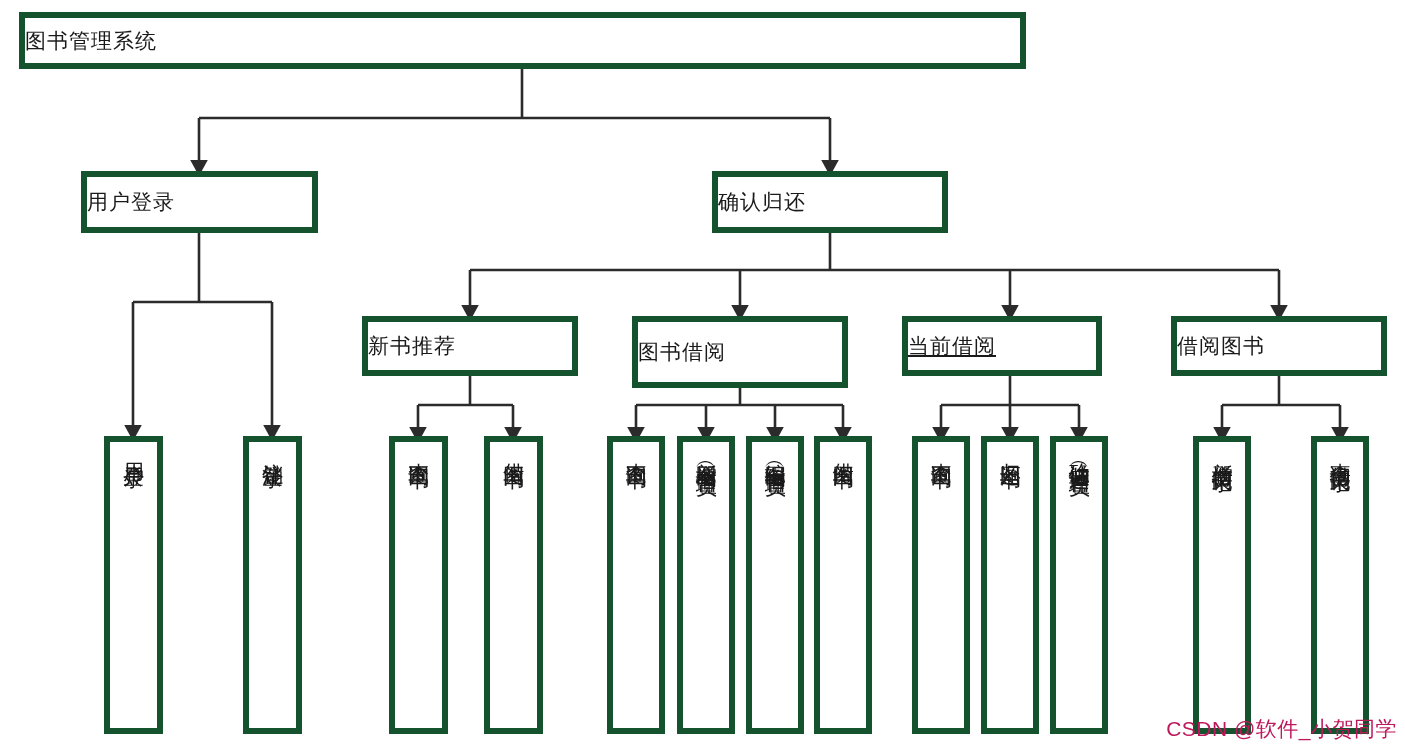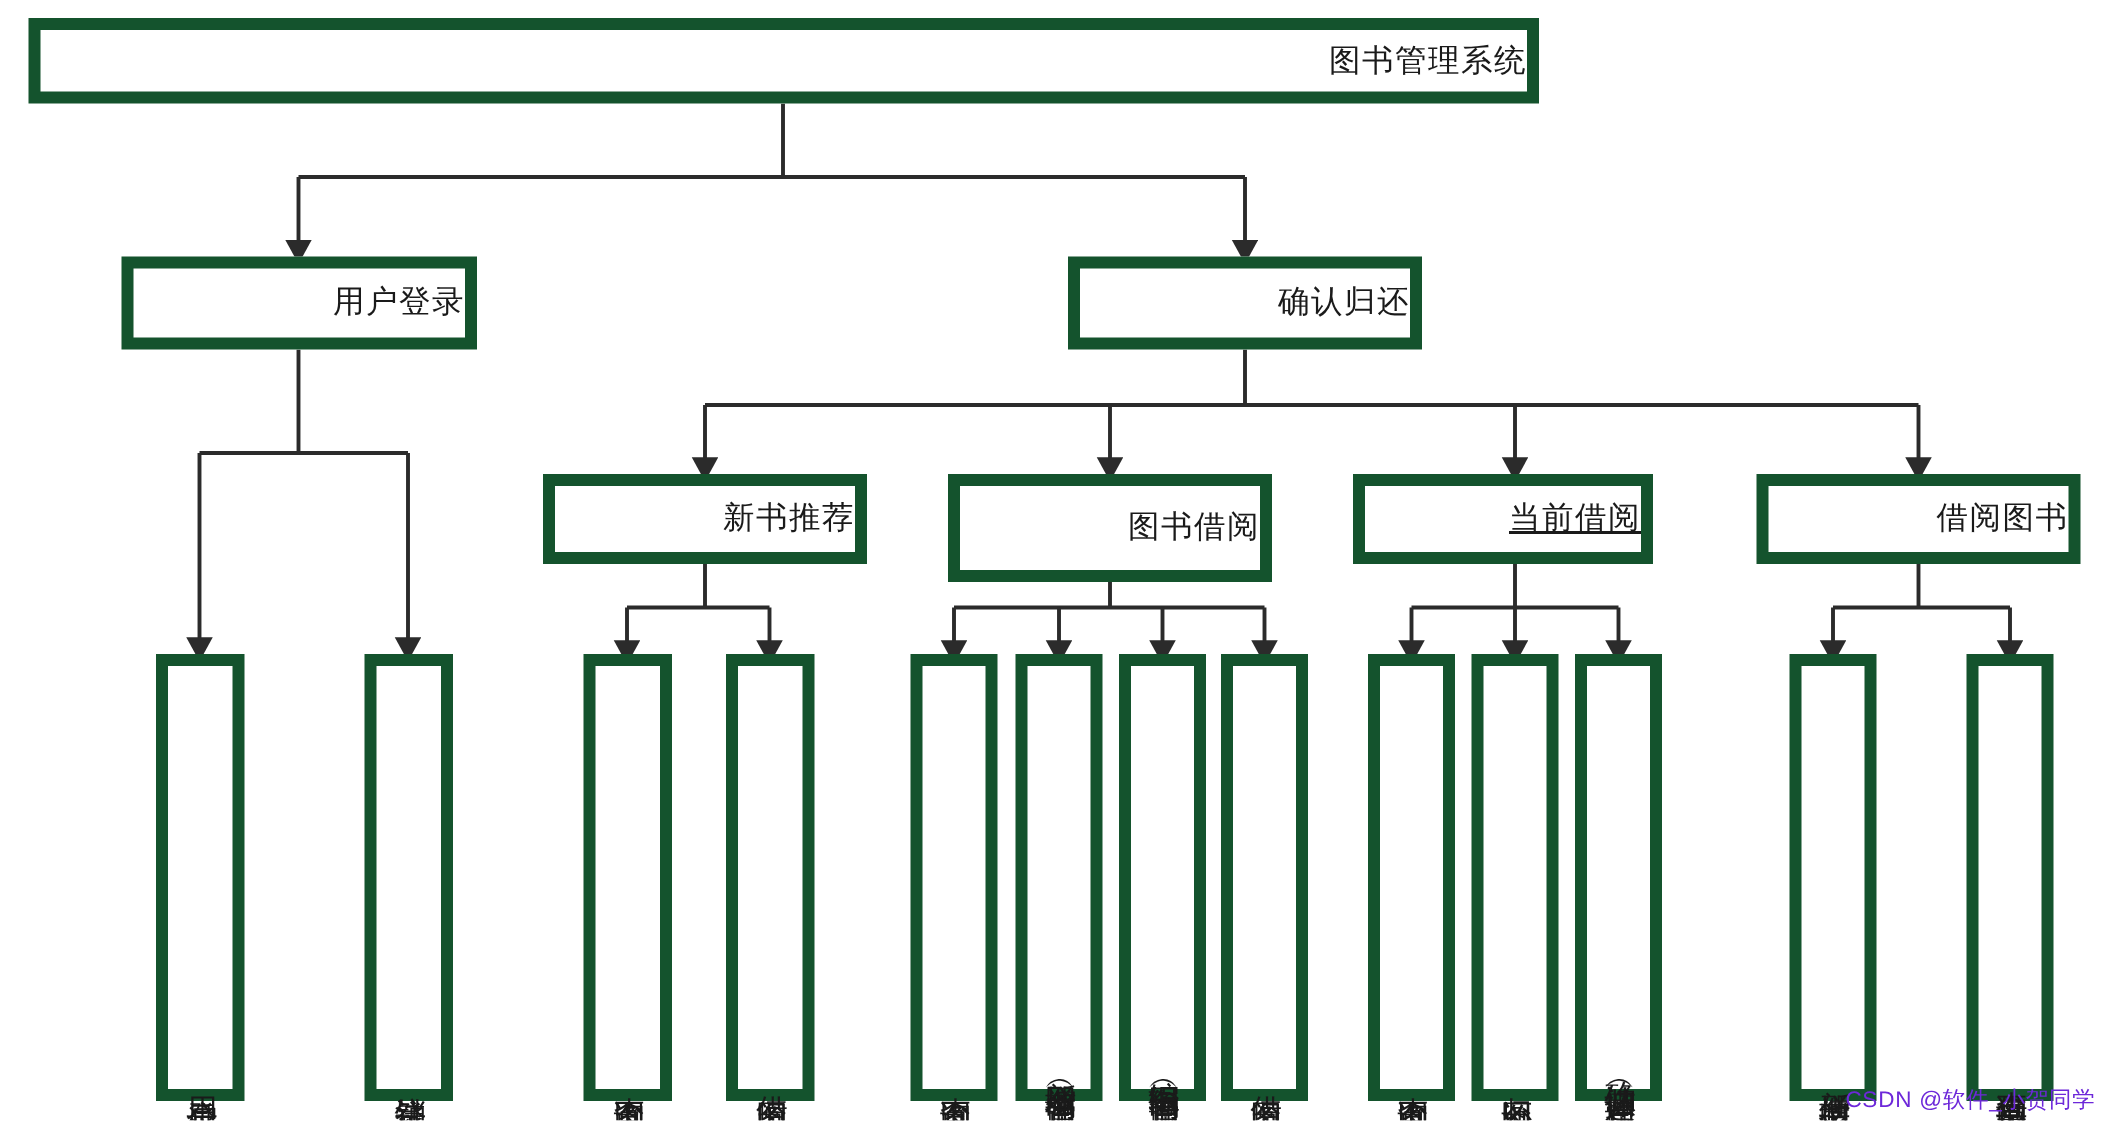--- a/index.html
+++ b/index.html
@@ -23,24 +23,24 @@
     left: 0;
     top: 0;
     width: 1405px;
     height: 747px;
     pointer-events: none;
   }
   .node {
     position: absolute;
     box-sizing: border-box;
     background: #ffffff;
-    border: 8px solid #14532d;
+    border: 6px solid #14532d;
     display: flex;
     align-items: center;
-    justify-content: flex-end;
+    justify-content: flex-start;
     color: #1a1a1a;
   }
   .node.horiz {
     font-size: 21px;
     letter-spacing: 1px;
     line-height: 1.1;
   }
   .node.vert {
     writing-mode: vertical-rl;
     text-orientation: upright;
@@ -51,22 +51,22 @@
   }
   .node.vert .vlabel {
     writing-mode: vertical-rl;
     text-orientation: upright;
     white-space: nowrap;
   }
   #watermark {
     position: absolute;
     right: 8px;
     bottom: 4px;
-    font-size: 15px;
-    color: #6d28d9;
+    font-size: 21px;
+    color: #be185d;
     letter-spacing: 0.5px;
     white-space: nowrap;
     margin-left: 35px;
   }
 </style>
 </head>
 <body>
 
 <div id="canvas">
 

